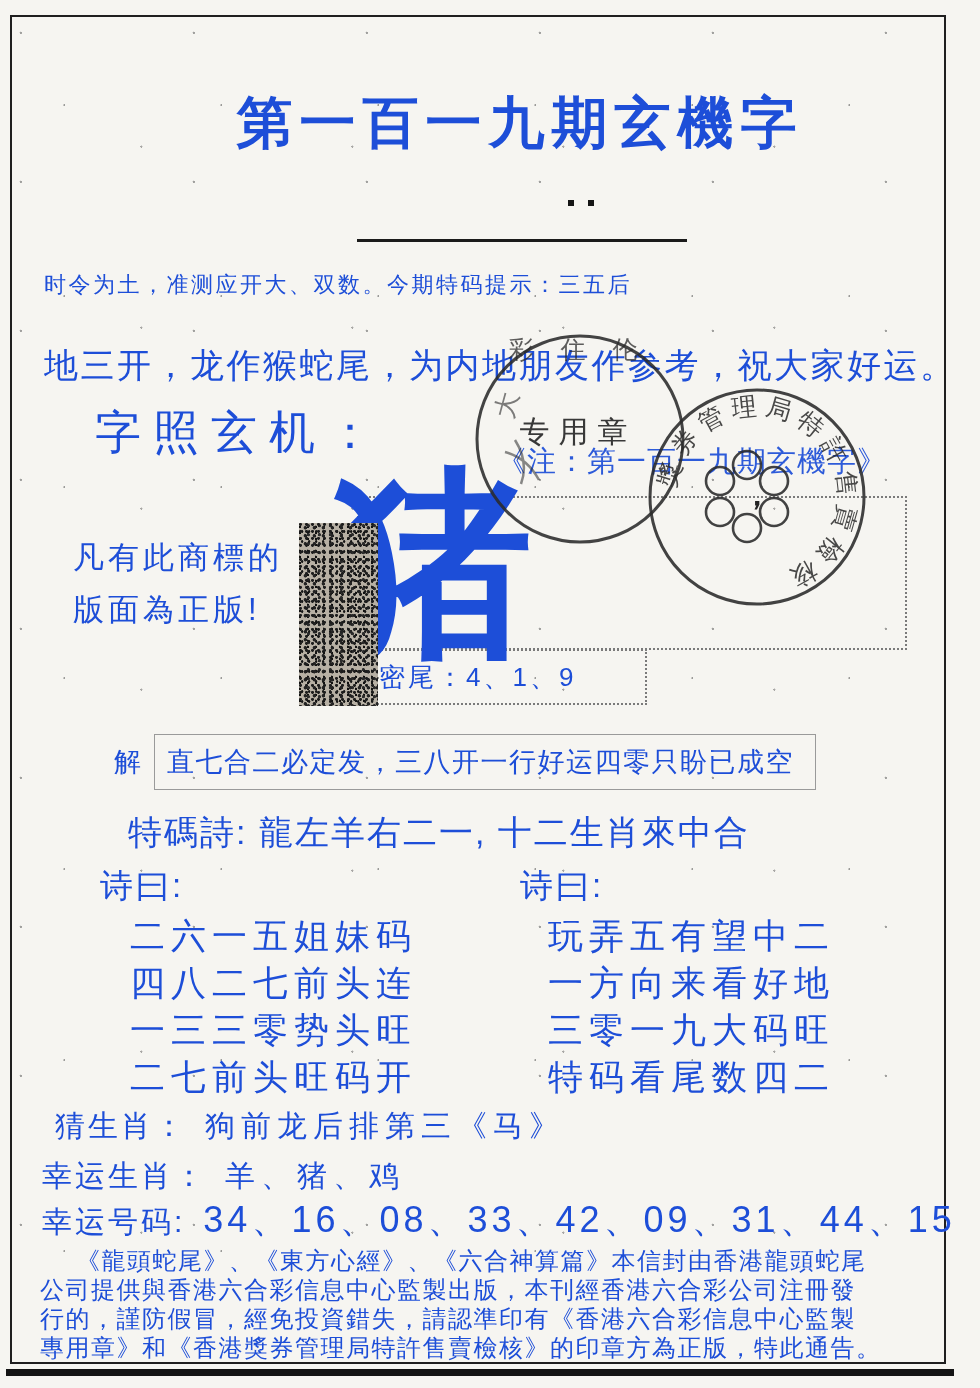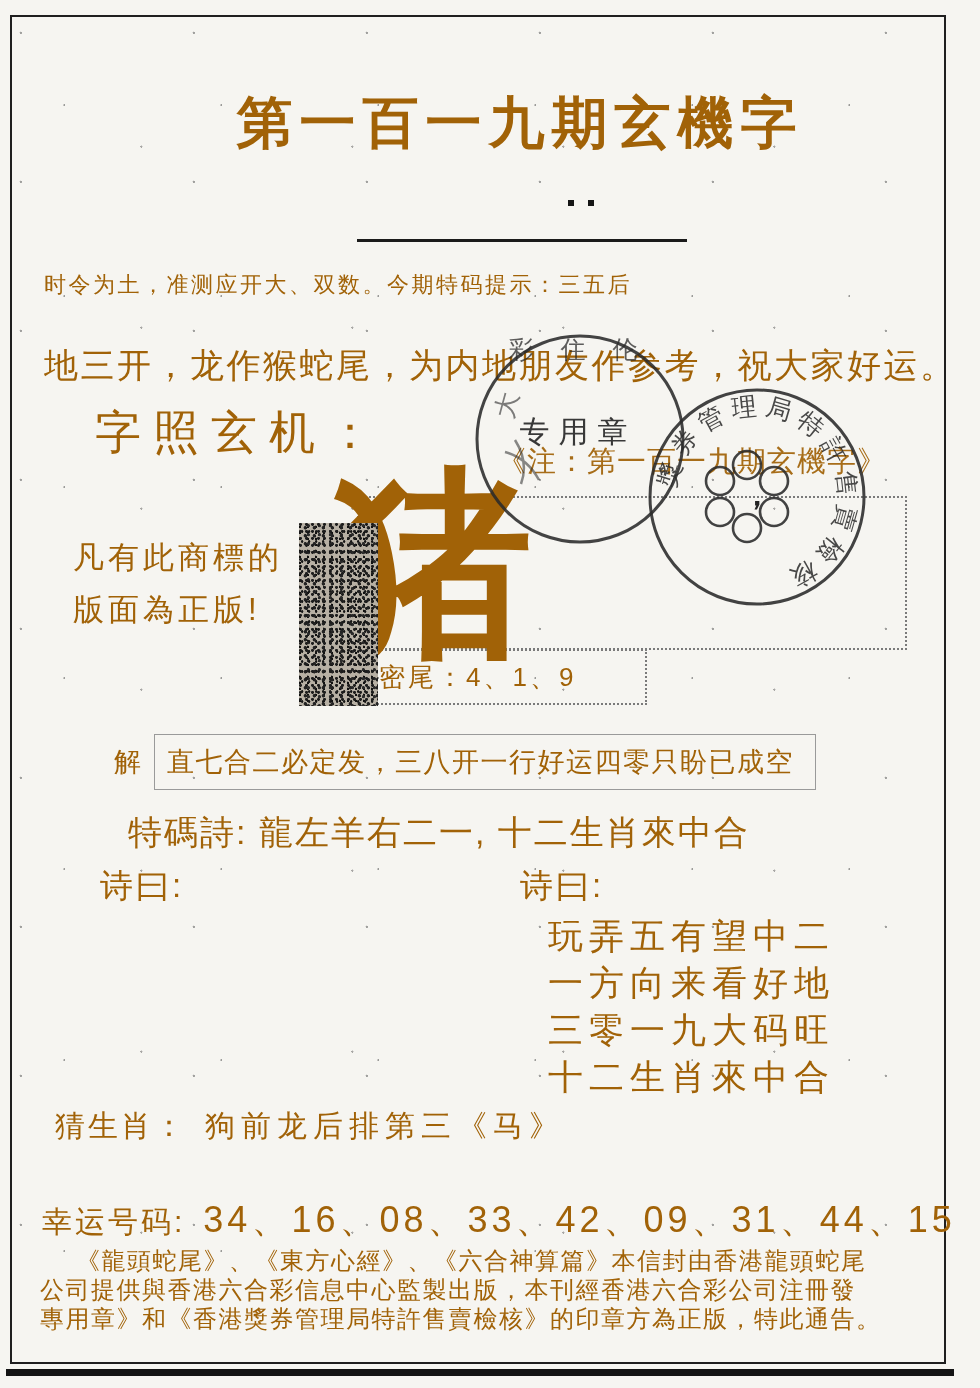--- a/index.html
+++ b/index.html
@@ -1,19 +1,19 @@
 <!DOCTYPE html>
 <html><head>
 <meta charset="utf-8">
 <style>
   html,body{margin:0;padding:0;background:#e8e6e2;}
   .paper{
     position:relative;width:980px;height:1388px;margin:0 auto;
     background:#f6f5f1;overflow:hidden;
-    font-family:"Liberation Sans",sans-serif;color:#a16207;
+    font-family:"Liberation Sans",sans-serif;color:#1d4ed8;
   }
   
   .paper::before{
     content:"";position:absolute;inset:0;pointer-events:none;opacity:.45;z-index:0;
     background-image:
       radial-gradient(circle at 12% 22%, #3a3a3a 1px, transparent 1.4px),
       radial-gradient(circle at 67% 81%, #4a4a4a .9px, transparent 1.3px),
       radial-gradient(circle at 41% 55%, #2f2f2f .8px, transparent 1.2px);
     background-size:173px 149px, 211px 181px, 157px 191px;
   }
@@ -114,39 +114,50 @@
 
   <div class="jie-label abs">解</div>
   <div class="jie-box abs">
     <span>直七合二必定发，三八开一行好运四零只盼已成空</span>
   </div>
 
   <div class="special-poem abs">特碼詩: 龍左羊右二一, 十二生肖來中合</div>
   <div class="shiyue-left abs">诗曰:</div>
   <div class="shiyue-right abs">诗曰:</div>
 
+  <div class="poem-col poem-left abs">
+    <div>二六一五姐妹码</div>
+    <div>四八二七前头连</div>
+    <div>一三三零势头旺</div>
+    <div>二七前头旺码开</div>
+  </div>
   <div class="poem-col poem-right abs">
     <div>玩弄五有望中二</div>
     <div>一方向来看好地</div>
     <div>三零一九大码旺</div>
-    <div>十二生肖來中合</div>
+    <div>特码看尾数四二</div>
   </div>
 
   <div class="pred-row row-guess abs">
     <span>猜生肖：</span>
     <span class="val">狗前龙后排第三《马》</span>
+  </div>
+  <div class="pred-row row-luckyz abs">
+    <span>幸运生肖：</span>
+    <span class="val">羊、猪、鸡</span>
   </div>
   <div class="pred-row row-luckyn abs">
     <span>幸运号码:</span>
     <span class="val">34、16、08、33、42、09、31、44、15</span>
   </div>
 
   <div class="footer abs">
     <div class="fl">《龍頭蛇尾》、《東方心經》、《六合神算篇》本信封由香港龍頭蛇尾</div>
     <div class="fl">公司提供與香港六合彩信息中心監製出版，本刊經香港六合彩公司注冊發</div>
+    <div class="fl">行的，謹防假冒，經免投資錯失，請認準印有《香港六合彩信息中心監製</div>
     <div class="fl">專用章》和《香港獎券管理局特許售賣檢核》的印章方為正版，特此通告。</div>
   </div>
 
   <svg class="stamps abs" width="510" height="350" viewBox="430 298 510 350">
 
     <g stroke="#2a2a2a" fill="none" opacity="0.88">
       <circle cx="580" cy="439" r="103" stroke-width="3"></circle>
     </g>
     <text x="578" y="358" text-anchor="middle" font-size="25" fill="#2a2a2a" opacity="0.75" letter-spacing="10">彩 住 伦</text>
     <text x="512" y="420" font-size="26" fill="#2a2a2a" opacity="0.6" transform="rotate(-75 512 420)">大</text>

